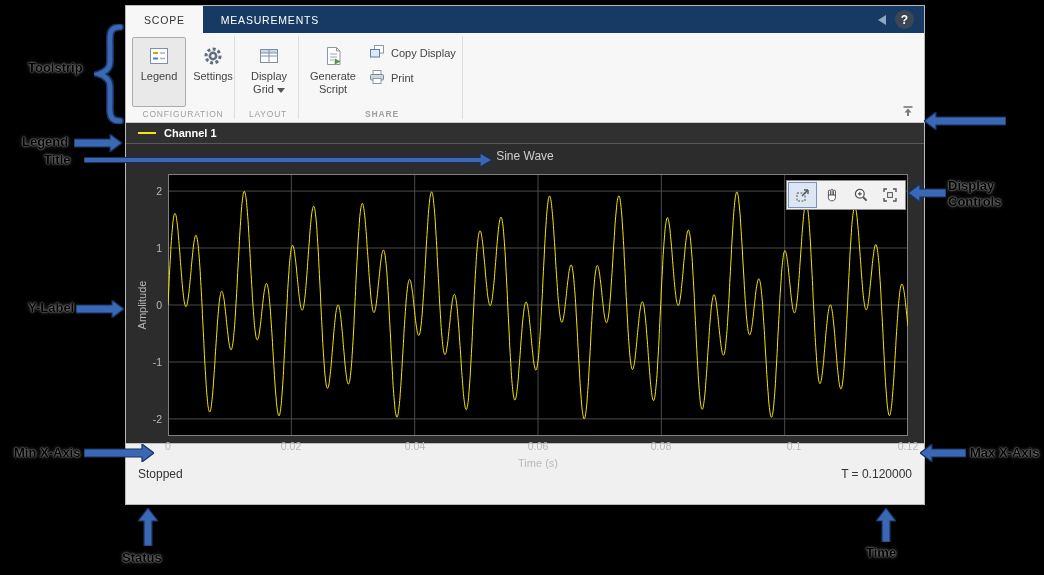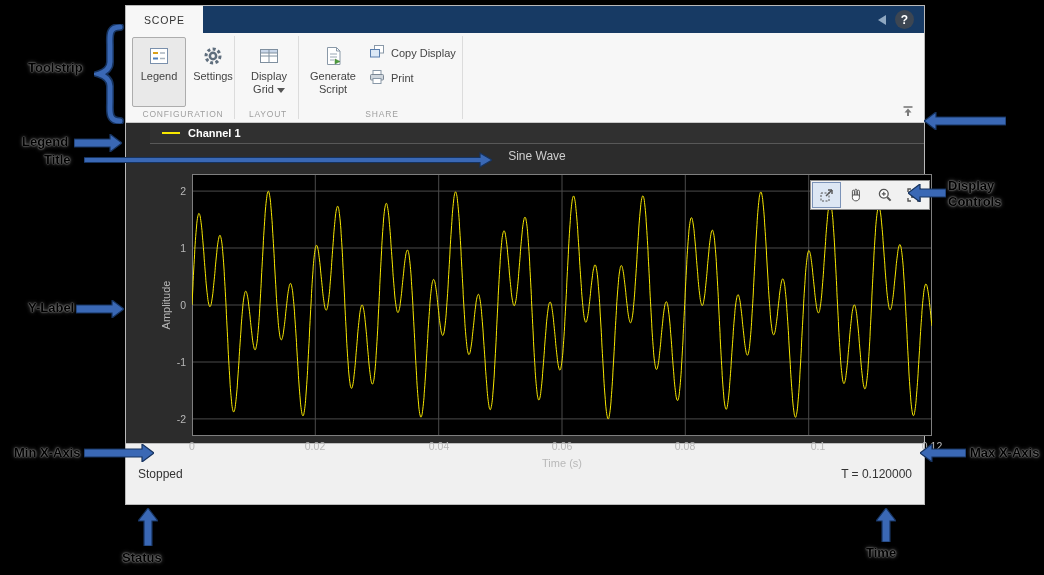--- a/index.html
+++ b/index.html
@@ -33,21 +33,21 @@
   .smallcol{display:flex;flex-direction:column;gap:5px;padding:6px 4px 0 6px;}
   .smallbtn{display:flex;align-items:center;gap:5px;font-size:11px;color:#444;white-space:nowrap;}
   .grp-label{position:absolute;bottom:3px;transform:translateX(-50%);font-size:8.5px;
              color:#9f9f9f;letter-spacing:.8px;}
   .caret{display:inline-block;width:0;height:0;border-left:4px solid transparent;
          border-right:4px solid transparent;border-top:5px solid #555;margin-left:3px;vertical-align:middle;}
   .pin-btn{position:absolute;right:7px;bottom:3px;width:18px;height:16px;display:flex;
            align-items:center;justify-content:center;}
 
   
-  .scope-body{flex:1 1 auto;display:flex;flex-direction:column;background:#2c2c2c;min-height:0;padding-left:24px;}
+  .scope-body{flex:1 1 auto;display:flex;flex-direction:column;background:#2c2c2c;min-height:0;}
   .legend-row{height:20px;display:flex;align-items:center;padding-left:12px;gap:8px;
               background:#303030;border-bottom:1px solid #585858;flex:0 0 auto;}
   .legend-swatch{width:18px;height:2px;background:#f7e700;}
   .legend-text{color:#fff;font-size:11px;font-weight:bold;}
   .title-row{height:22px;line-height:24px;text-align:center;color:#cfcfcf;font-size:12px;flex:0 0 auto;}
   .plot-region{position:relative;flex:1 1 auto;}
   .plot-canvas{position:absolute;left:42px;top:8px;width:740px;height:262px;}
   .ytick{position:absolute;left:10px;width:26px;text-align:right;color:#b8b8b8;font-size:10.5px;
          transform:translateY(-50%);}
   .xtick{position:absolute;top:274px;transform:translateX(-50%);color:#b8b8b8;font-size:10.5px;}
@@ -72,20 +72,21 @@
 </style>
 </head>
 <body>
 
 <div class="stage">
 
   <div class="scope-window">
 
     <div class="tab-bar">
       <div class="tab active">SCOPE</div>
+      <div class="tab">MEASUREMENTS</div>
       <div class="tab-bar-right">
         <span class="chevron"></span>
         <div class="help-btn">?</div>
       </div>
     </div>
 
     <div class="toolbar">
 
       <div class="grp" style="left:6px;">
         <div class="bigbtn selected">
@@ -167,21 +168,21 @@
             </span>
             <span>Print</span>
           </div>
         </div>
       </div>
 
       <div class="tool-sep" style="left:336px;"></div>
 
       <span class="grp-label" style="left:57px;">CONFIGURATION</span>
       <span class="grp-label" style="left:142px;">LAYOUT</span>
-      <span class="grp-label" style="left:256px;">SHARE</span>
+      <span class="grp-label" style="left:256px;font-weight:bold;">SHARE</span>
 
       <div class="pin-btn">
         <svg width="14" height="14" viewBox="0 0 14 14">
           <line x1="2.5" y1="3" x2="11.5" y2="3" stroke="#7a7a7a" stroke-width="1.6"></line>
           <path d="M7 4.5 L10.5 8.5 H8 V12 H6 V8.5 H3.5 Z" fill="#7a7a7a"></path>
         </svg>
       </div>
     </div>
 
     <div class="scope-body">

